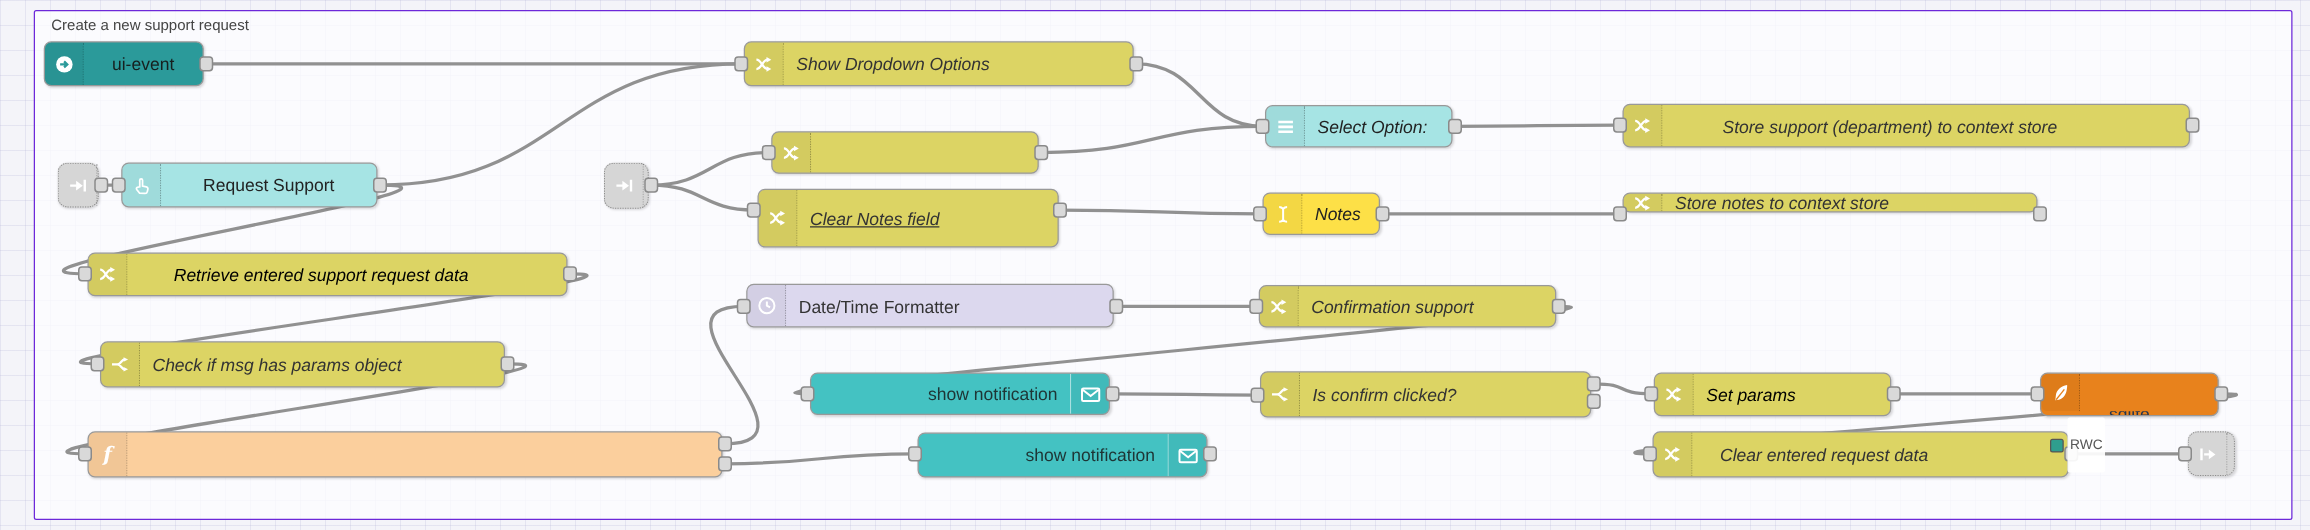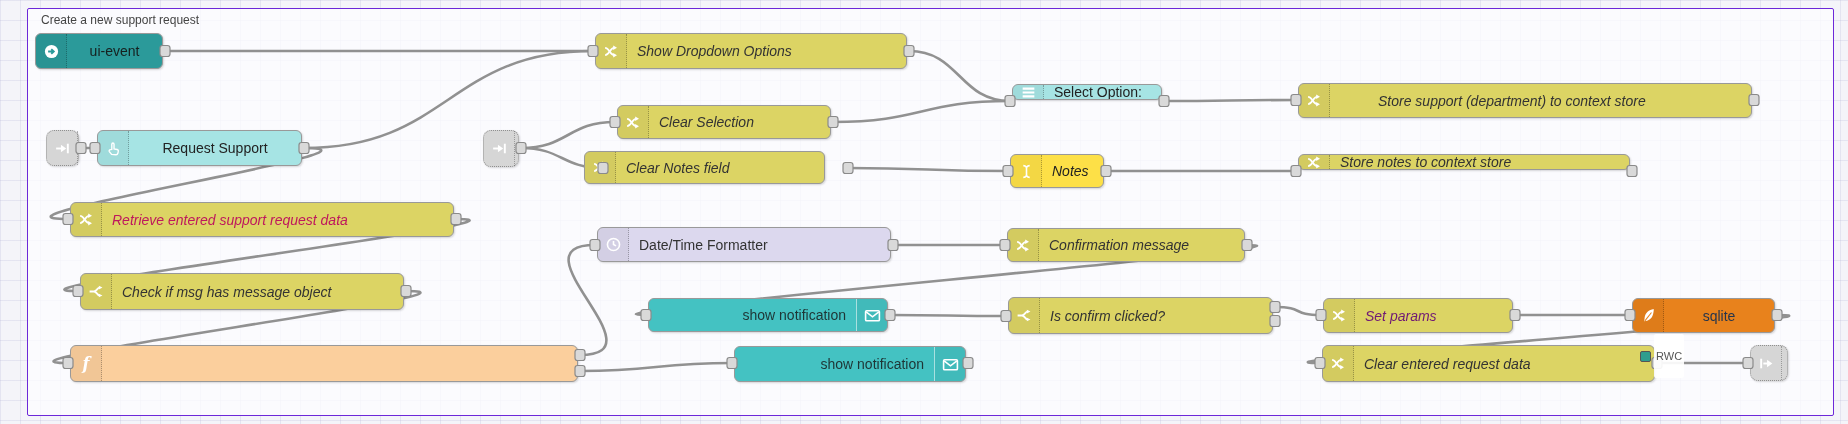--- a/index.html
+++ b/index.html
@@ -139,36 +139,35 @@
         <span class="icon-zone left">
           <svg width="17" height="17" viewBox="0 0 16 16">
             <g stroke="#ffffff" stroke-width="1.7" fill="none">
               <path d="M2 11.5 C6 11.5 6.5 4.5 10.5 4.5"></path>
               <path d="M2 4.5 C6 4.5 6.5 11.5 10.5 11.5"></path>
             </g>
             <path d="M9.6 2.4 L13.2 4.5 L9.6 6.6 Z" fill="#ffffff"></path>
             <path d="M9.6 9.4 L13.2 11.5 L9.6 13.6 Z" fill="#ffffff"></path>
           </svg>
         </span>
-        <span class="lbl italic">Clear Selection</span>
-      </div>
-      <div class="node" style="left: 584px; top: 151px; width: 241px; height: 33px; background: rgb(220, 212, 100); color: rgb(51, 51, 51);">
+      </div>
+      <div class="node" style="left: 606px; top: 151px; width: 241px; height: 47px; background: rgb(220, 212, 100); color: rgb(51, 51, 51); text-decoration: underline;">
         <span class="icon-zone left">
           <svg width="17" height="17" viewBox="0 0 16 16">
             <g stroke="#ffffff" stroke-width="1.7" fill="none">
               <path d="M2 11.5 C6 11.5 6.5 4.5 10.5 4.5"></path>
               <path d="M2 4.5 C6 4.5 6.5 11.5 10.5 11.5"></path>
             </g>
             <path d="M9.6 2.4 L13.2 4.5 L9.6 6.6 Z" fill="#ffffff"></path>
             <path d="M9.6 9.4 L13.2 11.5 L9.6 13.6 Z" fill="#ffffff"></path>
           </svg>
         </span>
         <span class="lbl italic">Clear Notes field</span>
       </div>
-      <div class="node" style="left: 1012px; top: 84px; width: 150px; height: 16px; background: rgb(166, 228, 228); color: rgb(34, 34, 34);">
+      <div class="node" style="left: 1012px; top: 84px; width: 150px; height: 34px; background: rgb(166, 228, 228); color: rgb(34, 34, 34); font-style: italic;">
         <span class="icon-zone left">
           <svg width="17" height="17" viewBox="0 0 16 16">
             <g stroke="#ffffff" stroke-width="2" fill="none">
               <path d="M2.5 4.3 H13.5 M2.5 8 H13.5 M2.5 11.7 H13.5"></path>
             </g>
           </svg>
         </span>
         <span class="lbl">Select Option:</span>
       </div>
       <div class="node" style="left: 1010px; top: 154px; width: 94px; height: 34px; background: #fde047; color: rgb(34, 34, 34);">
@@ -202,21 +201,21 @@
             <g stroke="#ffffff" stroke-width="1.7" fill="none">
               <path d="M2 11.5 C6 11.5 6.5 4.5 10.5 4.5"></path>
               <path d="M2 4.5 C6 4.5 6.5 11.5 10.5 11.5"></path>
             </g>
             <path d="M9.6 2.4 L13.2 4.5 L9.6 6.6 Z" fill="#ffffff"></path>
             <path d="M9.6 9.4 L13.2 11.5 L9.6 13.6 Z" fill="#ffffff"></path>
           </svg>
         </span>
         <span class="lbl italic">Store notes to context store</span>
       </div>
-      <div class="node" style="left: 70px; top: 202px; width: 384px; height: 35px; background: rgb(220, 212, 100); color: #be185d;">
+      <div class="node" style="left: 70px; top: 202px; width: 384px; height: 35px; background: rgb(220, 212, 100); color: #000000; gap: 27px;">
         <span class="icon-zone left">
           <svg width="17" height="17" viewBox="0 0 16 16">
             <g stroke="#ffffff" stroke-width="1.7" fill="none">
               <path d="M2 11.5 C6 11.5 6.5 4.5 10.5 4.5"></path>
               <path d="M2 4.5 C6 4.5 6.5 11.5 10.5 11.5"></path>
             </g>
             <path d="M9.6 2.4 L13.2 4.5 L9.6 6.6 Z" fill="#ffffff"></path>
             <path d="M9.6 9.4 L13.2 11.5 L9.6 13.6 Z" fill="#ffffff"></path>
           </svg>
         </span>
@@ -225,21 +224,21 @@
       <div class="node" style="left: 80px; top: 273px; width: 324px; height: 37px; background: rgb(220, 212, 100); color: rgb(51, 51, 51);">
         <span class="icon-zone left">
           <svg width="17" height="17" viewBox="0 0 16 16">
             <g stroke="#ffffff" stroke-width="1.7" fill="none">
               <path d="M1.5 8 H5.5 M5.5 8 C8.5 8 8.5 4.3 11 4.3 M5.5 8 C8.5 8 8.5 11.7 11 11.7"></path>
             </g>
             <path d="M10.2 2.6 L13.6 4.3 L10.2 6 Z" fill="#ffffff"></path>
             <path d="M10.2 10 L13.6 11.7 L10.2 13.4 Z" fill="#ffffff"></path>
           </svg>
         </span>
-        <span class="lbl italic">Check if msg has message object</span>
+        <span class="lbl italic">Check if msg has params object</span>
       </div>
       <div class="node" style="left: 70px; top: 345px; width: 508px; height: 37px; background: rgb(251, 207, 157); color: rgb(51, 51, 51);">
         <span class="icon-zone left">
           <span style="font-family:'DejaVu Serif',serif;font-style:italic;font-weight:bold;color:#fff;font-size:16px;line-height:1;">f</span>
         </span>
       </div>
       <div class="node" style="left: 597px; top: 227px; width: 294px; height: 35px; background: rgb(220, 216, 238); color: rgb(51, 51, 51);">
         <span class="icon-zone left">
           <svg width="17" height="17" viewBox="0 0 16 16">
             <g stroke="#ffffff" stroke-width="1.5" fill="none">
@@ -254,21 +253,21 @@
         <span class="icon-zone left">
           <svg width="17" height="17" viewBox="0 0 16 16">
             <g stroke="#ffffff" stroke-width="1.7" fill="none">
               <path d="M2 11.5 C6 11.5 6.5 4.5 10.5 4.5"></path>
               <path d="M2 4.5 C6 4.5 6.5 11.5 10.5 11.5"></path>
             </g>
             <path d="M9.6 2.4 L13.2 4.5 L9.6 6.6 Z" fill="#ffffff"></path>
             <path d="M9.6 9.4 L13.2 11.5 L9.6 13.6 Z" fill="#ffffff"></path>
           </svg>
         </span>
-        <span class="lbl italic">Confirmation message</span>
+        <span class="lbl italic">Confirmation support</span>
       </div>
       <div class="node" style="left: 648px; top: 298px; width: 240px; height: 34px; background: rgb(68, 194, 194); color: rgb(30, 53, 53);">
         <span class="lbl right">show notification</span>
         <span class="icon-zone right">
           <svg width="17" height="17" viewBox="0 0 16 16">
             <g stroke="#ffffff" stroke-width="1.5" fill="none">
               <rect x="1.5" y="3.5" width="13" height="9.5" rx="1"></rect>
               <path d="M2 4.5 L8 9.2 L14 4.5"></path>
             </g>
           </svg>
@@ -290,43 +289,43 @@
         <span class="lbl right">show notification</span>
         <span class="icon-zone right">
           <svg width="17" height="17" viewBox="0 0 16 16">
             <g stroke="#ffffff" stroke-width="1.5" fill="none">
               <rect x="1.5" y="3.5" width="13" height="9.5" rx="1"></rect>
               <path d="M2 4.5 L8 9.2 L14 4.5"></path>
             </g>
           </svg>
         </span>
       </div>
-      <div class="node" style="left: 1323px; top: 298px; width: 190px; height: 35px; background: rgb(220, 212, 100); color: #701a75;">
+      <div class="node" style="left: 1323px; top: 298px; width: 190px; height: 35px; background: rgb(220, 212, 100); color: #000000;">
         <span class="icon-zone left">
           <svg width="17" height="17" viewBox="0 0 16 16">
             <g stroke="#ffffff" stroke-width="1.7" fill="none">
               <path d="M2 11.5 C6 11.5 6.5 4.5 10.5 4.5"></path>
               <path d="M2 4.5 C6 4.5 6.5 11.5 10.5 11.5"></path>
             </g>
             <path d="M9.6 2.4 L13.2 4.5 L9.6 6.6 Z" fill="#ffffff"></path>
             <path d="M9.6 9.4 L13.2 11.5 L9.6 13.6 Z" fill="#ffffff"></path>
           </svg>
         </span>
         <span class="lbl italic">Set params</span>
       </div>
-      <div class="node" style="left: 1632px; top: 298px; width: 143px; height: 35px; background: rgb(232, 130, 28); color: rgb(38, 53, 76);">
+      <div class="node" style="left: 1632px; top: 298px; width: 143px; height: 35px; background: rgb(232, 130, 28); color: rgb(38, 53, 76); flex-direction: column;">
         <span class="icon-zone left">
           <svg width="17" height="17" viewBox="0 0 16 16">
             <path d="M12.9 1.9 C8.3 2.6 5 5.5 4.4 9.7 L4 13.4 L5.2 13.2 C9.6 12.6 12 9.6 12.6 5.4 C12.9 4 13 2.8 12.9 1.9 Z" fill="#ffffff"></path>
             <path d="M4.6 13 L10.8 5.2" stroke="#e8821c" stroke-width="1"></path>
           </svg>
         </span>
         <span class="lbl center">sqlite</span>
       </div>
-      <div class="node" style="left: 1322px; top: 345px; width: 333px; height: 37px; background: rgb(220, 212, 100); color: rgb(51, 51, 51);">
+      <div class="node" style="left: 1322px; top: 345px; width: 333px; height: 37px; background: rgb(220, 212, 100); color: rgb(51, 51, 51); gap: 12px;">
         <span class="icon-zone left">
           <svg width="17" height="17" viewBox="0 0 16 16">
             <g stroke="#ffffff" stroke-width="1.7" fill="none">
               <path d="M2 11.5 C6 11.5 6.5 4.5 10.5 4.5"></path>
               <path d="M2 4.5 C6 4.5 6.5 11.5 10.5 11.5"></path>
             </g>
             <path d="M9.6 2.4 L13.2 4.5 L9.6 6.6 Z" fill="#ffffff"></path>
             <path d="M9.6 9.4 L13.2 11.5 L9.6 13.6 Z" fill="#ffffff"></path>
           </svg>
         </span>

